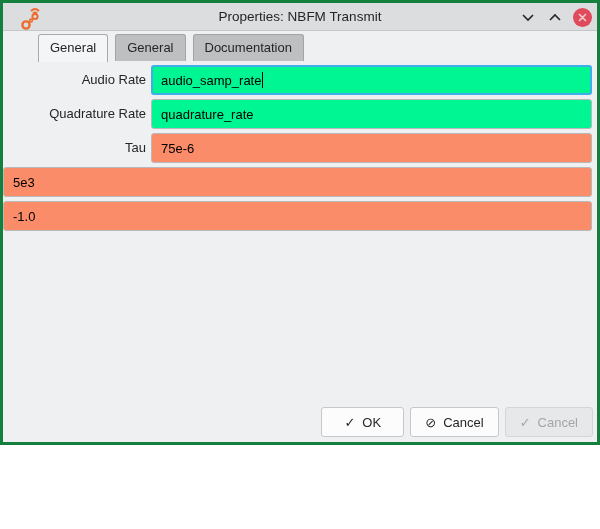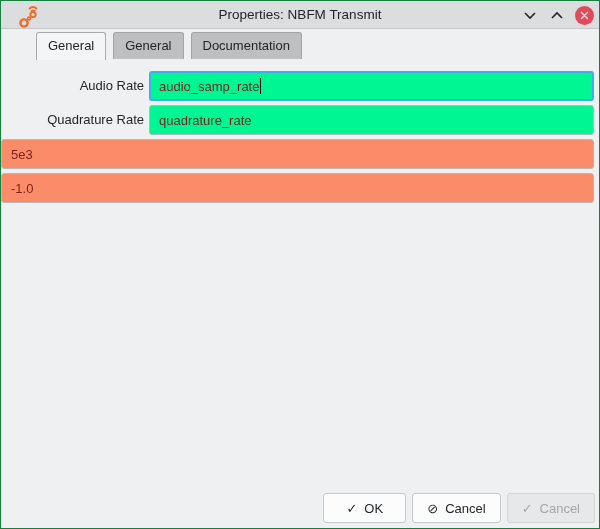--- a/index.html
+++ b/index.html
@@ -1,21 +1,21 @@
 <!DOCTYPE html>
 <html style="--valid-entry-green: #00F593; --real-entry-salmon: #FB8C69; --focus-blue: #3DAEE9; --close-red: #DF4B5B; --logo-orange: #ED6C30;"><head>
 <meta charset="utf-8">
 <style>
   * { margin:0; padding:0; box-sizing:border-box; }
   html,body { width:600px; height:529px; }
   body { font-family:"Liberation Sans", sans-serif; font-size:13px; color:#232629; }
 
   .window {
-    position:relative; width:600px; height:529px;
-    background:#EFF0F1; border:1px solid #15803d; overflow:hidden;
+    position:relative; width:600px; height:445px;
+    background:#EFF0F1; border:3px solid #15803d; overflow:hidden;
   }
 
   
   .titlebar {
     position:absolute; top:0; left:0; right:0; height:28px;
     background:#DBDDDE; border-bottom:1px solid #C4C6C7;
     display:flex; align-items:center;
   }
   .app-icon { position:absolute; left:14px; top:1px; width:30px; height:26px; }
   .title {
@@ -39,31 +39,31 @@
     height:27px; padding:0 11px; line-height:26px;
     background:#BDBFC0; border:1px solid #A2A4A5; border-bottom:none;
     border-radius:3px 3px 0 0; color:#232629; white-space:nowrap;
   }
   .tab.active {
     background:#F4F5F6; border-color:#A8AAAB; height:28px;
     margin-bottom:-1px;
   }
 
   
-  .form { position:absolute; top:70px; left:0; right:0; }
+  .form { position:absolute; top:62px; left:0; right:0; }
   .row { display:flex; align-items:stretch; height:30px; margin-bottom:4px; }
   .lbl {
     min-width:148px; text-align:right; padding-right:5px;
     line-height:30px; color:#232629; white-space:nowrap;
   }
   .lbl.underline { text-decoration:underline; }
   .input {
     flex:1; margin-right:5px; border-radius:3px;
     border:1px solid #B7B9BA; padding-left:9px;
-    display:flex; align-items:center; color:#7f1d1d;
+    display:flex; align-items:center; color:#000000;
   }
   .input.id   { background:var(--valid-entry-green,#00F593); }
   .input.real { background:var(--real-entry-salmon,#FB8C69); }
   .input.focused { border:2px solid var(--focus-blue,#3DAEE9); padding-left:8px; }
   .caret { display:inline-block; width:1px; height:16px; background:#000; margin-left:1px; }
 
   
   .button-row { position:absolute; right:4px; bottom:5px; display:flex; gap:6px; }
   .btn {
     height:30px; background:#FCFCFC; border:1px solid #C6C8C9; border-radius:3px;
@@ -127,20 +127,26 @@
       </div>
     </div>
 
     <div class="row">
       <div class="lbl">Quadrature Rate</div>
       <div class="input id">
         <span>quadrature_rate</span>
       </div>
     </div>
 
+    <div class="row">
+      <div class="lbl">Tau</div>
+      <div class="input real">
+        <span>75e-6</span>
+      </div>
+    </div>
 
     <div class="row">
       <div class="input real">
         <span>5e3</span>
       </div>
     </div>
 
     <div class="row">
       <div class="input real">
         <span>-1.0</span>

